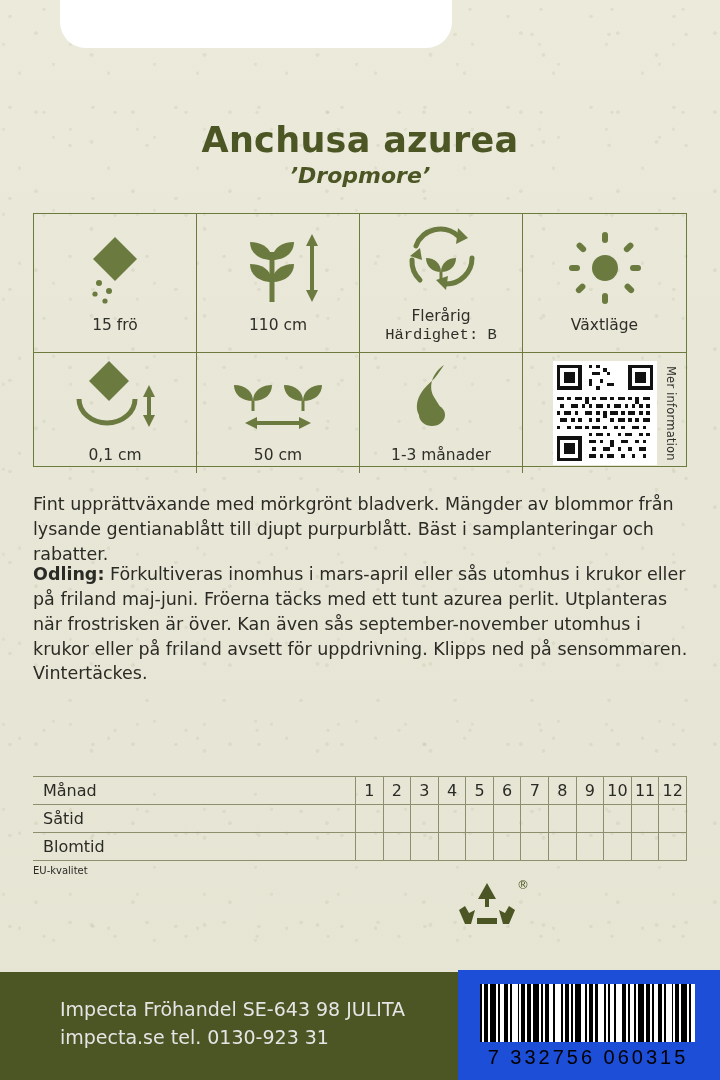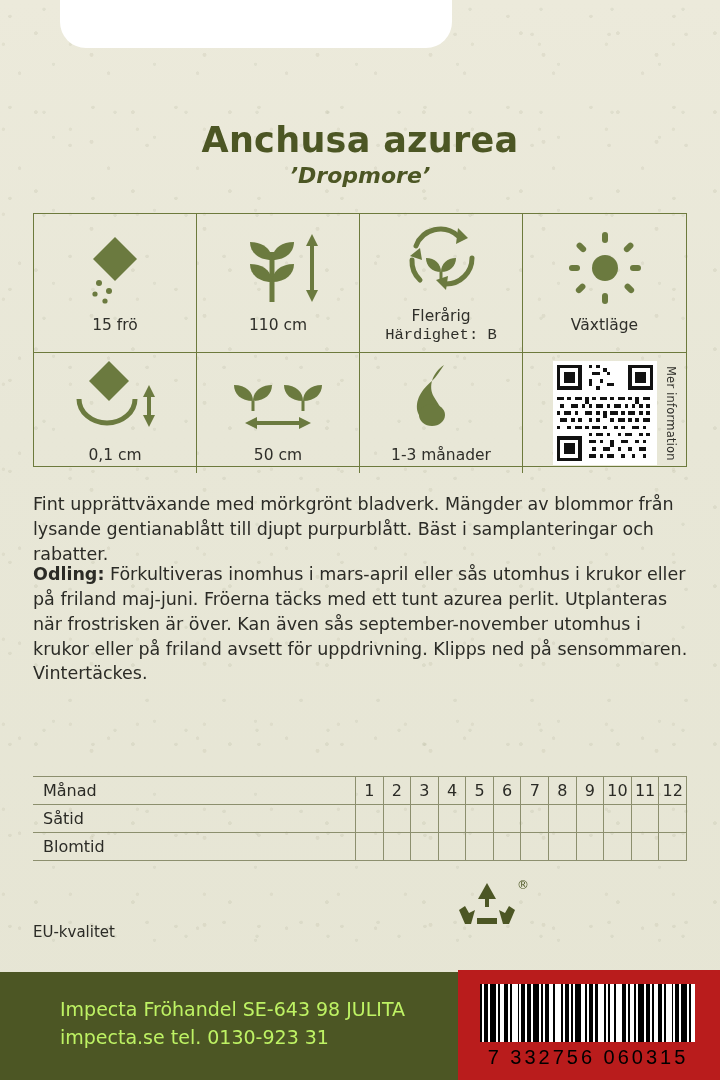--- a/index.html
+++ b/index.html
@@ -173,22 +173,22 @@
     width: 312px;
     border-left: none;
   }
   .month-table tr td:last-child { }
   .cell-on-dark { background: #4c5b22; }
   .cell-on-mid  { background: #7d8a5c; }
 
   .eu {
     position: absolute;
     left: 33px;
-    top: 923px;
-    font-size: 15px;
+    top: 865px;
+    font-size: 10px;
     color: #2b2b26;
   }
 
   .recycle {
     position: absolute;
     left: 455px;
     top: 880px;
     width: 70px;
     height: 52px;
   }
@@ -206,31 +206,31 @@
     left: 0;
     bottom: 0;
     width: 720px;
     height: 108px;
     background: #4c5624;
   }
   .footer-text {
     position: absolute;
     left: 60px;
     top: 24px;
-    color: #bef264;
+    color: #e5e5e5;
     font-size: 19px;
     line-height: 1.45;
   }
   .barcode-box {
     position: absolute;
     right: 0;
     bottom: 0;
     width: 260px;
     height: 108px;
-    background: #b91c1c;
+    background: #1d4ed8;
     padding: 1px;
   }
   .barcode-bars {
     position: absolute;
     left: 22px;
     top: 14px;
     width: 216px;
     height: 58px;
     display: flex;
     align-items: flex-end;

